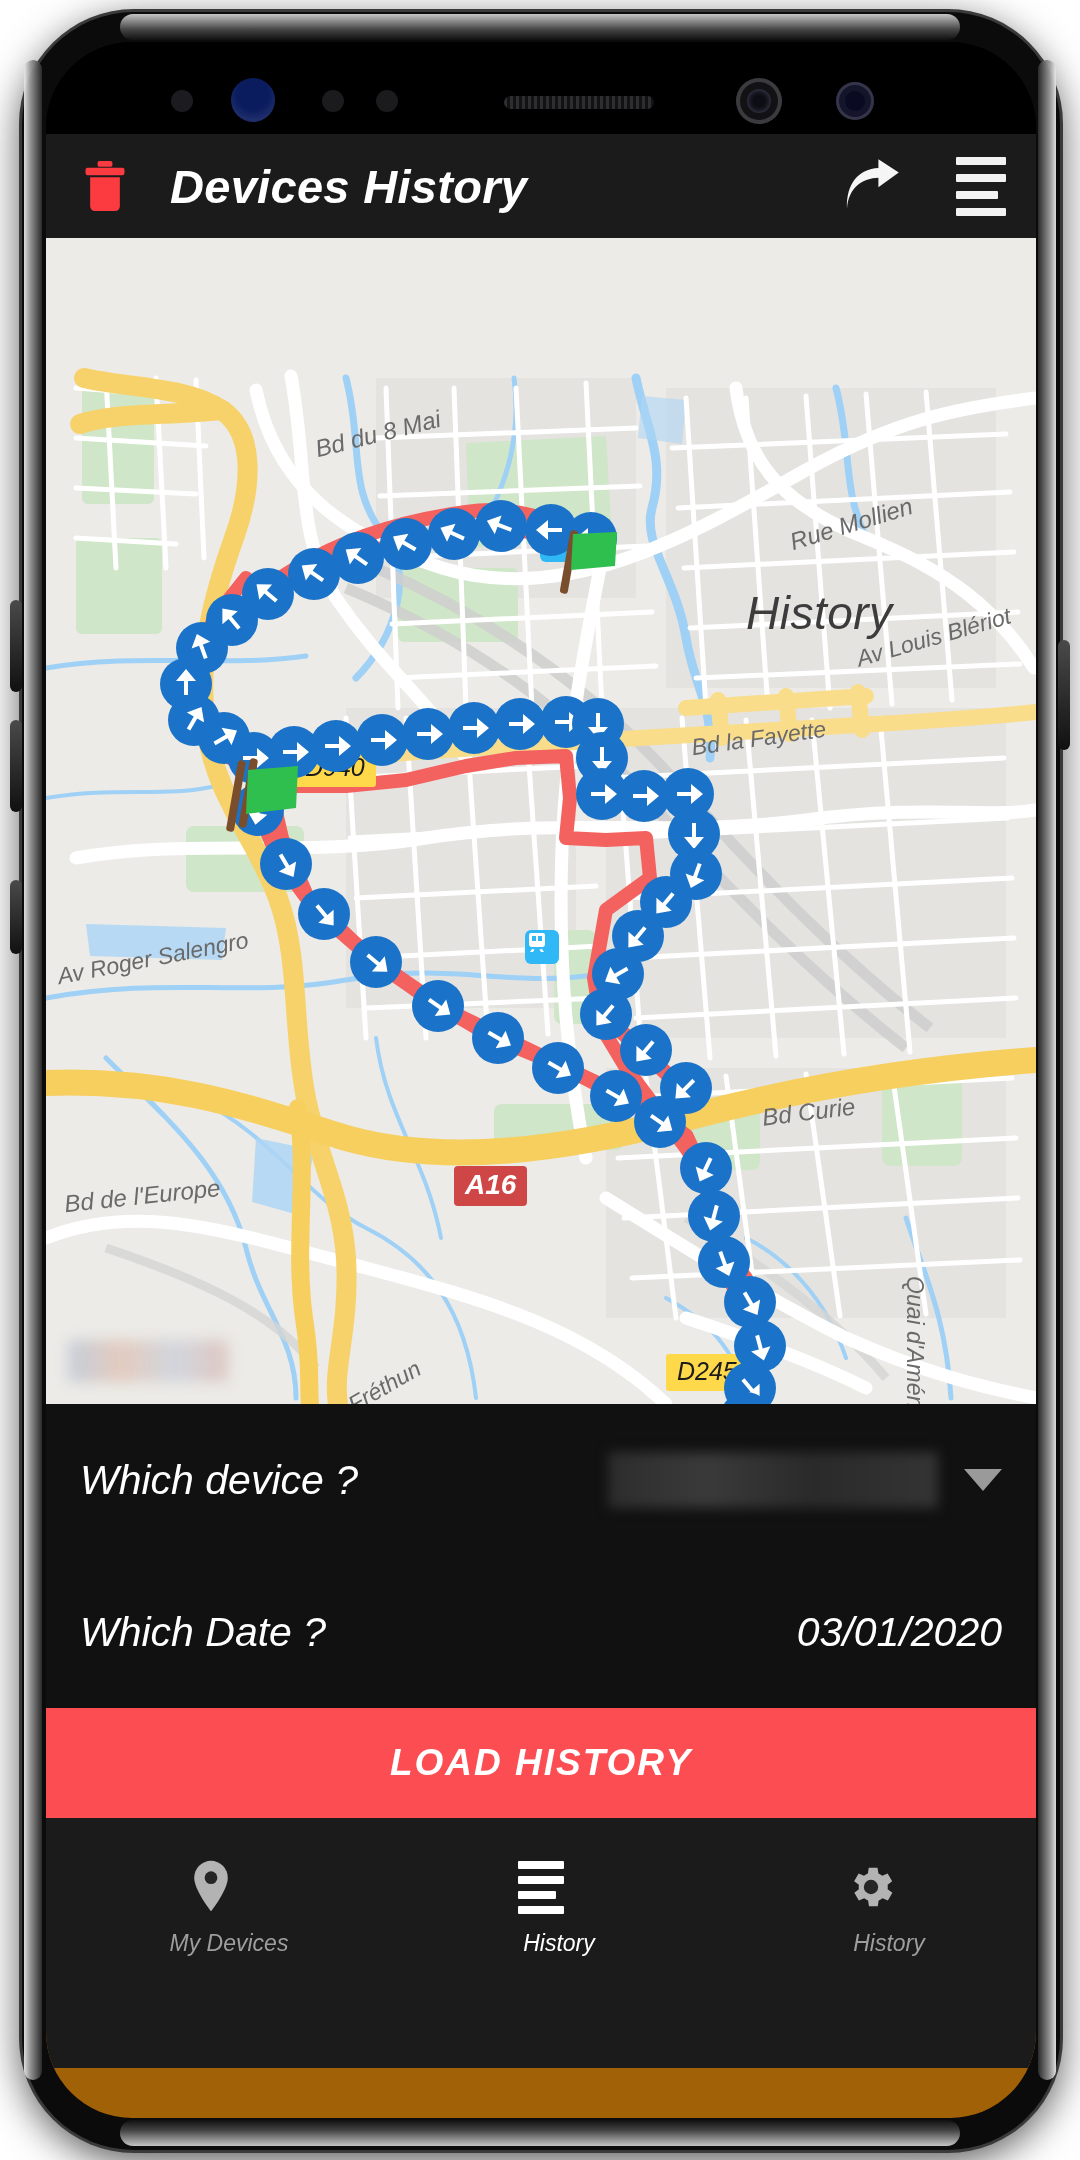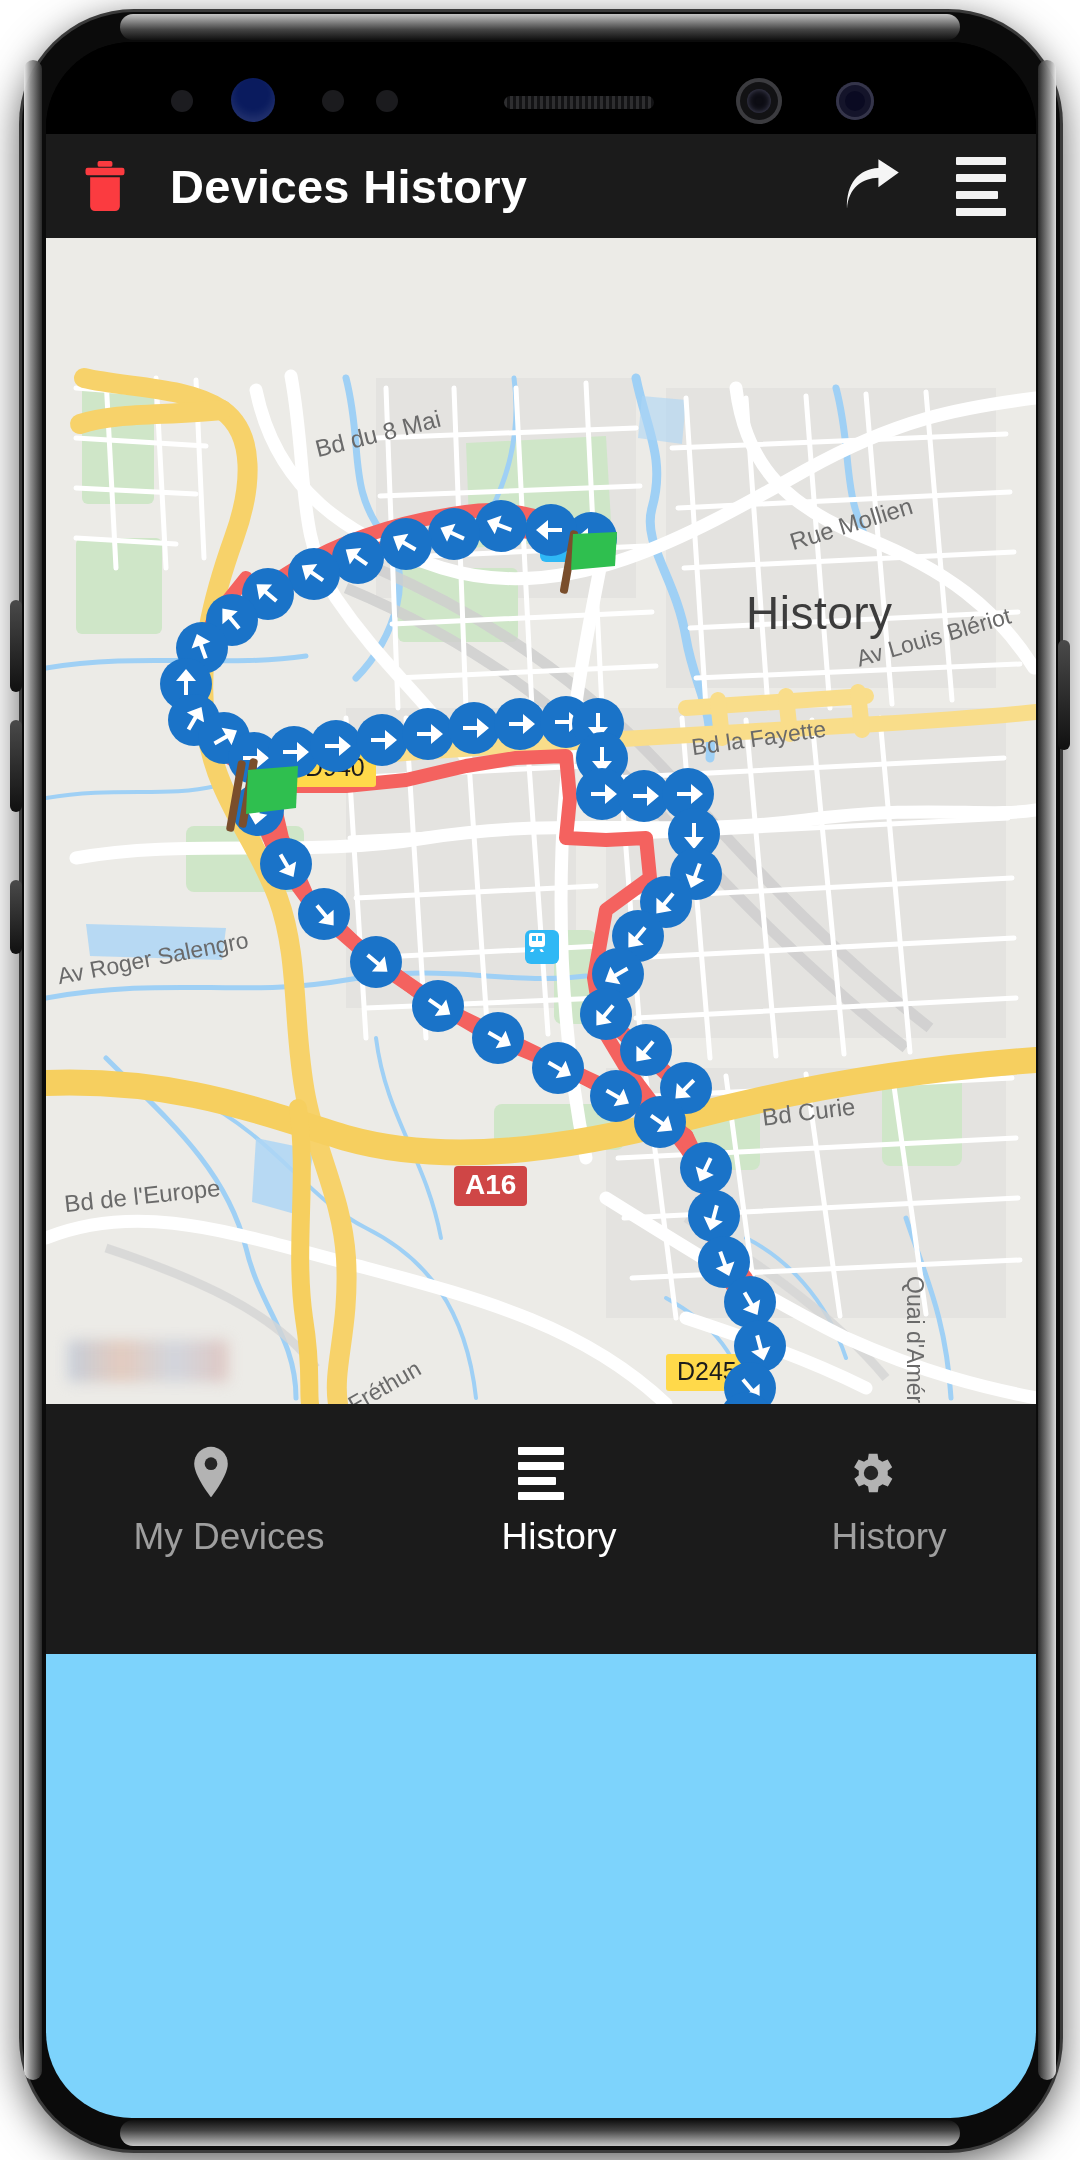--- a/index.html
+++ b/index.html
@@ -42,21 +42,21 @@
     background:repeating-linear-gradient(90deg,#2e2e30 0px,#2e2e30 3px,#121214 3px,#121214 6px);}
   .s5{left:690px;top:36px;width:46px;height:46px;background:#121214;
       box-shadow:inset 0 0 0 4px #3b3b3f;}
   .s5 .in{position:absolute;left:11px;top:11px;width:24px;height:24px;border-radius:50%;
       background:#0d0d14;box-shadow:inset 0 0 6px #4a4a60;}
   .s6{left:790px;top:40px;width:38px;height:38px;background:#14142a;
       box-shadow:inset 0 0 0 3px #35354a;}
   .s6 .in{position:absolute;left:9px;top:9px;width:20px;height:20px;border-radius:50%;background:#0a0a22;}
 
   
-  #app{position:absolute;left:0;top:92px;width:990px;height:1984px;background:#7dd3fc;}
+  #app{position:absolute;left:0;top:92px;width:990px;height:1984px;background:#a16207;font-style:italic;}
 
   
   #appbar{position:relative;height:104px;background:#1b1b1b;display:flex;align-items:center;}
   #trash-btn{width:118px;display:flex;align-items:center;justify-content:center;cursor:pointer;}
   .trash-svg{width:46px;height:52px;display:block;}
   #appbar-title{flex:1;color:#fff;font-size:47px;font-weight:bold;letter-spacing:.3px;
     text-align:left;margin-left:6px;}
   #share-btn{width:108px;display:flex;align-items:center;justify-content:center;cursor:pointer;}
   #menu-btn{width:110px;display:flex;align-items:center;justify-content:center;cursor:pointer;}
   .hamburger{width:50px;}
@@ -100,21 +100,21 @@
   
   #load-btn{height:110px;background:#fc4d52;display:flex;align-items:center;justify-content:center;
     cursor:pointer;}
   #load-btn span{color:#fff;font-size:37px;font-weight:bold;letter-spacing:2px;}
 
   
   #bottom-nav{position:relative;height:212px;background:#1b1b1b;display:flex;align-items:flex-start;
     padding-top:38px;}
   .nav-item{flex:1;display:flex;flex-direction:column;align-items:center;cursor:pointer;}
   .nav-icon{height:62px;display:flex;align-items:center;justify-content:center;}
-  .nav-label{margin-top:12px;font-size:37px;margin-left:36px;}
+  .nav-label{margin-top:12px;font-size:23px;margin-left:36px;}
   .nav-item.active .nav-label{color:#ffffff;}
   .nav-item.inactive .nav-label{color:#9e9e9e;}
   .listicon i{display:block;background:#fff;border-radius:1px;margin-bottom:7px;height:8px;}
   .listicon i:nth-child(1){width:46px;}
   .listicon i:nth-child(2){width:46px;}
   .listicon i:nth-child(3){width:38px;}
   .listicon i:nth-child(4){width:46px;margin-bottom:0;}
 </style>
 </head>
 <body>
@@ -667,20 +667,38 @@
           </svg>
         </div>
 
         <div style="position:absolute;left:614px;top:1250px;">
           
         </div>
 
         <div class="google-blur"></div>
       </div>
 
+      <div id="form-panel">
+        <div class="form-row">
+          <div class="form-label">Which device ?</div>
+          <div class="row-spacer"></div>
+          <div id="device-select">
+            <div class="select-value-blur"></div>
+            <div class="caret"></div>
+          </div>
+        </div>
+        <div class="form-row">
+          <div class="form-label">Which Date ?</div>
+          <div class="row-spacer"></div>
+          <div class="date-value">03/01/2020</div>
+        </div>
+        <div id="load-btn">
+          <span>LOAD HISTORY</span>
+        </div>
+      </div>
 
       <div id="bottom-nav">
         <div class="nav-item inactive">
           <div class="nav-icon">
             <svg width="46" height="56" viewBox="0 0 24 30">
                 <path d="M12 1a9 9 0 0 0-9 9c0 6.6 9 18 9 18s9-11.4 9-18a9 9 0 0 0-9-9z" fill="#b3b3b3"></path>
                 <circle cx="12" cy="10" r="3.4" fill="#262626"></circle>
               </svg>
           </div>
           <div class="nav-label">My Devices</div>

